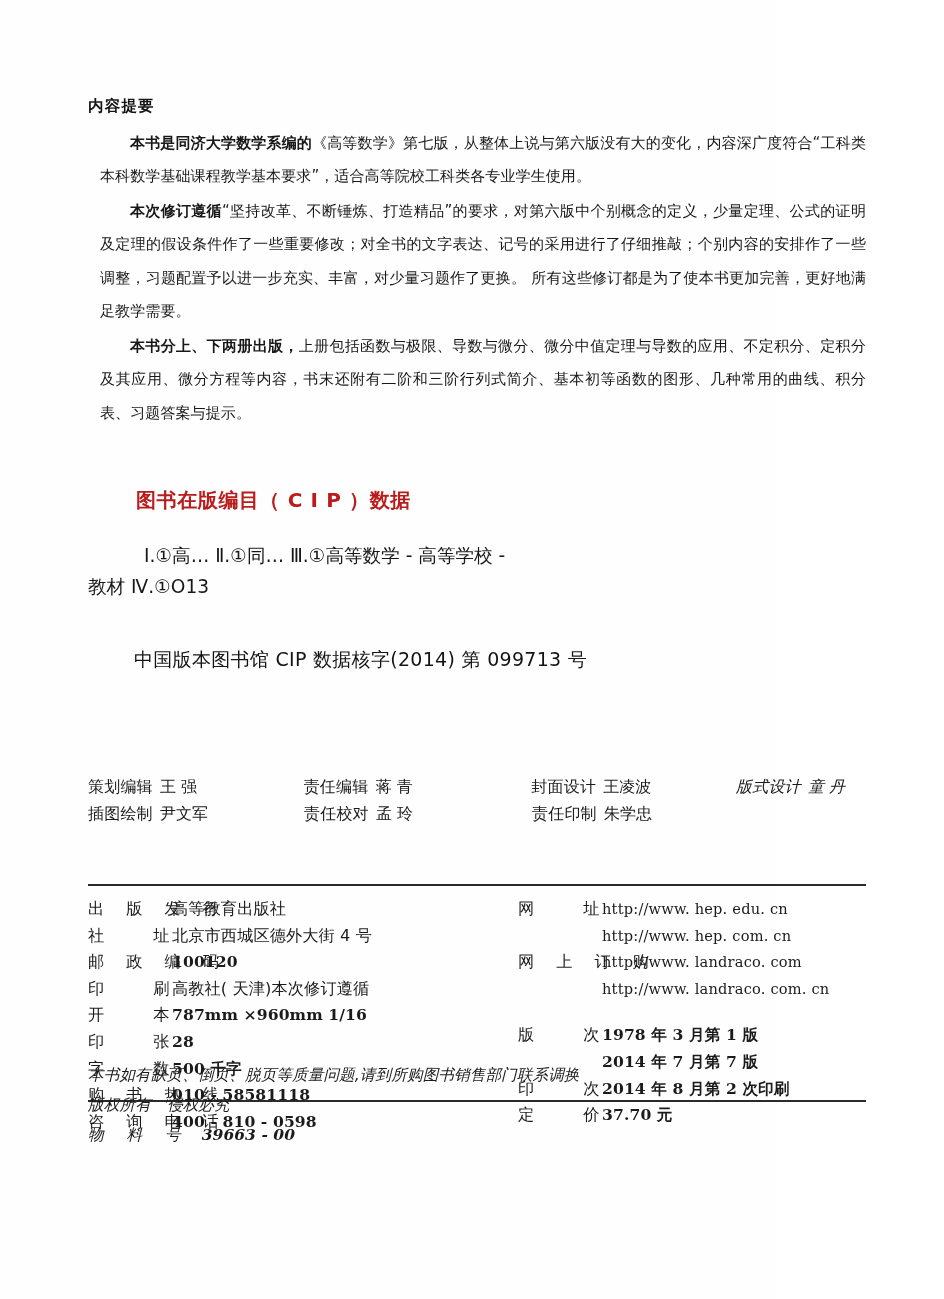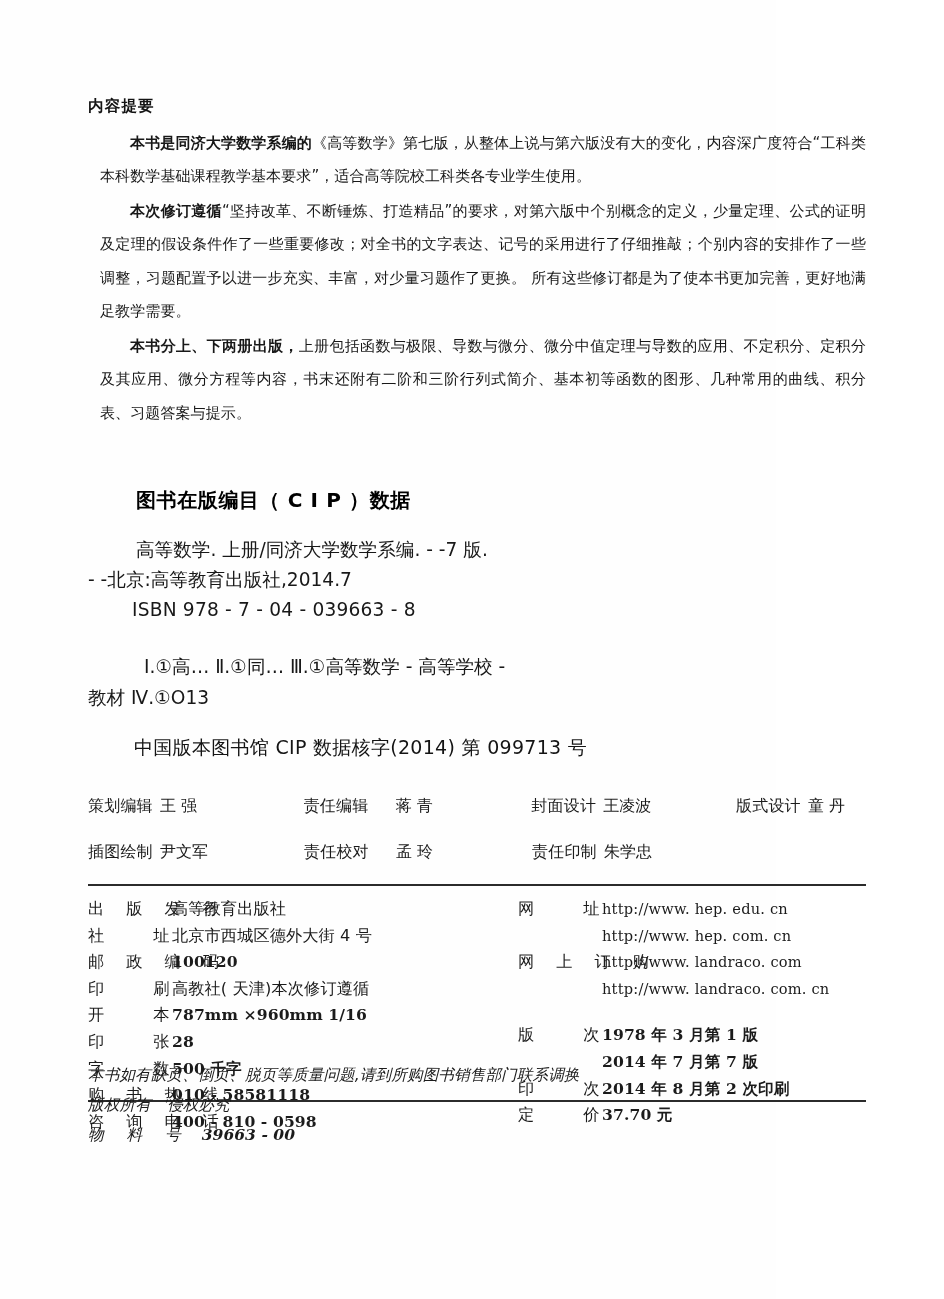--- a/index.html
+++ b/index.html
@@ -59,21 +59,21 @@
     left: 88px;
     top: 487px;
     width: 778px;
   }
   .cip-title {
     font-size: 20px;
     font-weight: 700;
     letter-spacing: 0.6px;
     margin-bottom: 21px;
     padding-left: 48px;
-    color: #000000;
+    color: #b91c1c;
   }
   .cip-entry {
     font-size: 18.6px;
     line-height: 30px;
     color: #181818;
   }
   .cip-entry .ind {
     padding-left: 48px;
     display: block;
   }
@@ -89,21 +89,21 @@
   .cip-class {
     font-size: 18.6px;
     line-height: 31px;
     margin-top: 26px;
     color: #181818;
   }
   .cip-class .ind2 { display: block; padding-left: 56px; }
   .cip-class .hang2 { display: block; }
   .cip-verify {
     font-size: 19px;
-    margin-top: 22px;
+    margin-top: 45px;
     padding-left: 46px;
     letter-spacing: 0.3px;
     color: #141414;
   }
 
   
   .credits {
     position: absolute;
     left: 88px;
     top: 773px;
@@ -112,35 +112,34 @@
     line-height: 27px;
     color: #1b1b1b;
   }
   .credits-row {
     display: flex;
     white-space: nowrap;
   }
   .credit-cell {
     display: flex;
     align-items: flex-end;
-    margin-top: 19px;
   }
   .credit-cell .ck {
     display: inline-block;
     width: 72px;
     letter-spacing: 0.2px;
   }
   .credit-cell .cv {
     display: inline-block;
     min-width: 70px;
   }
   .cw-0 { width: 216px; }
-  .cw-1 { width: 228px; gap: 20px; }
+  .cw-1 { width: 228px; }
   .cw-2 { width: 205px; }
-  .cw-3 { width: auto; }
+  .cw-3 { width: auto; font-style: italic; }
 
   
   .rule {
     position: absolute;
     left: 88px;
     width: 778px;
     height: 0;
     border-top: 2px solid #2b2b2b;
   }
   .rule-top    { top: 884px; }
@@ -230,25 +229,20 @@
     </p>
 
     <p class="abstract-para">
       <span class="lead">本书分上、下两册出版，</span><span>上册包括函数与极限、导数与微分、微分中值定理与导数的应用、不定积分、定积分及其应用、微分方程等内容，书末还附有二阶和三阶行列式简介、基本初等函数的图形、几种常用的曲线、积分表、习题答案与提示。</span>
     </p>
   </div>
 
   <div class="cip-block">
     <div class="cip-title">图书在版编目（ C I P ）数据</div>
 
-    <div class="cip-entry">
-      <span class="ind">高等数学. 上册/同济大学数学系编. - -7 版.</span>
-      <span class="hang">- -北京:高等教育出版社,2014.7</span>
-      <span class="cip-isbn">ISBN 978 - 7 - 04 - 039663 - 8</span>
-    </div>
 
     <div class="cip-class">
       <span class="ind2">Ⅰ.①高…  Ⅱ.①同…   Ⅲ.①高等数学 - 高等学校 -</span>
       <span class="hang2">教材   Ⅳ.①O13</span>
     </div>
 
     <div class="cip-verify">中国版本图书馆 CIP 数据核字(2014) 第 099713 号</div>
   </div>
 
   <div class="credits">

